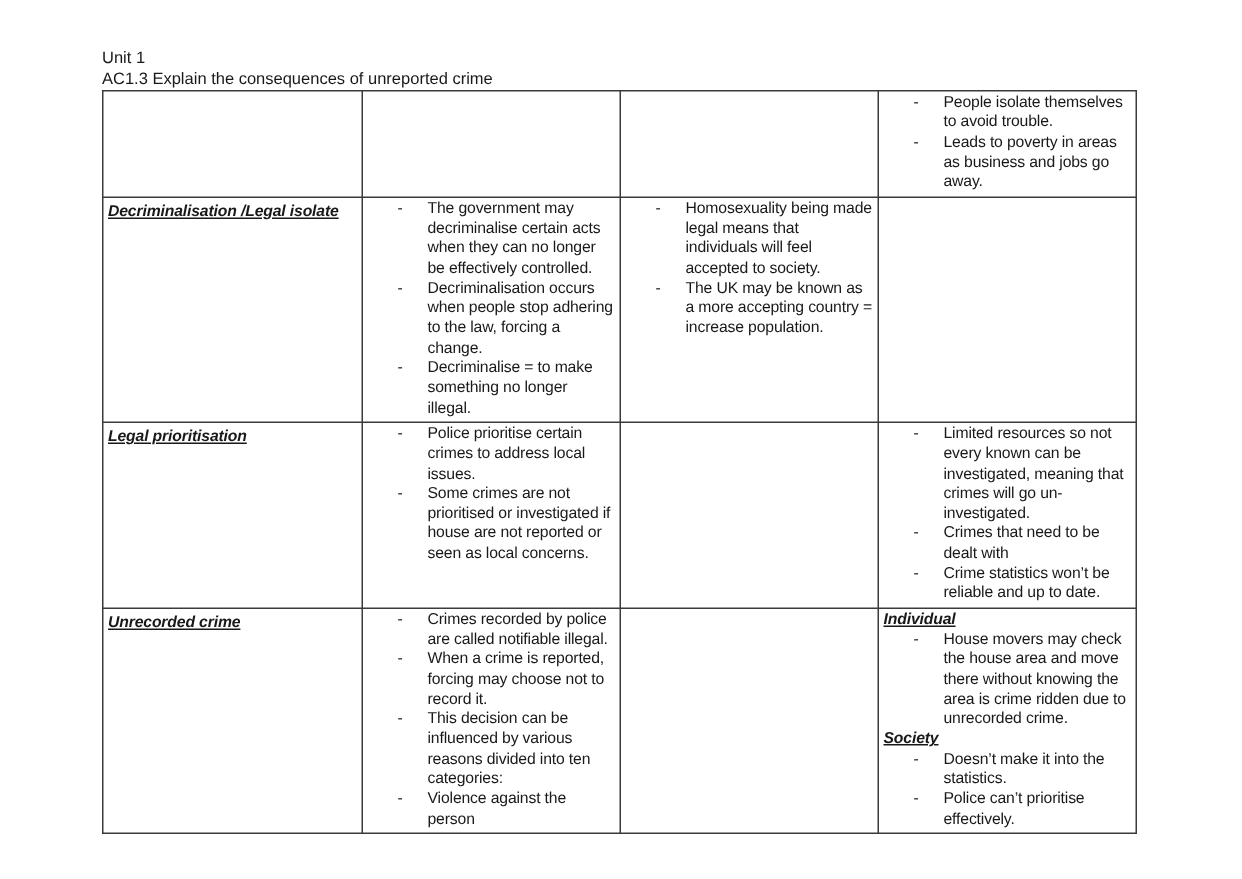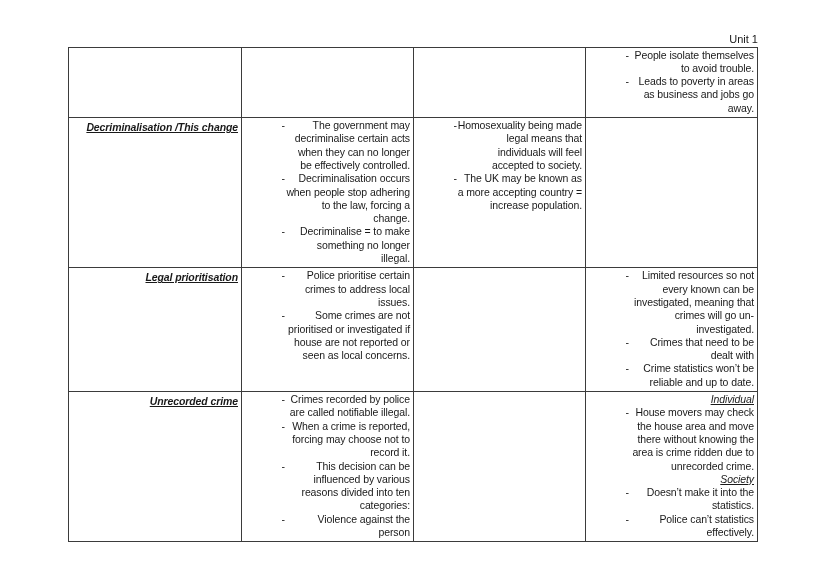--- a/index.html
+++ b/index.html
@@ -7,21 +7,20 @@
     width: 828px; height: 586px;
     background: #ffffff;
     font-family: "Liberation Sans", sans-serif;
     color: #191919;
     overflow: hidden;
   }
   .page {
     position: absolute;
     left: 68px; top: 33px;
     width: 690px;
-    text-align: right;
   }
   .doc-header {
     font-size: 11px;
     line-height: 13.6px;
     margin-bottom: 0px;
   }
   table.ko-table {
     border-collapse: collapse;
     table-layout: fixed;
     width: 689px;
@@ -48,32 +47,33 @@
   .bullet {
     display: flex;
     padding-left: 20px;
   }
   .dash {
     width: 20px;
     flex: none;
   }
   .btext { flex: 1; }
   .sec-heading {
-    font-weight: normal;
+    font-weight: bold;
     font-style: italic;
     text-decoration: underline;
   }
 </style>
 </head>
 <body>
 
 <div class="page">
 
   <div class="doc-header">
     <div>Unit 1</div>
+    <div>AC1.3 Explain the consequences of unreported crime</div>
   </div>
 
   <table class="ko-table">
     <colgroup>
       <col style="width:173px">
         <col style="width:172px">
         <col style="width:172px">
         <col style="width:172px">
     </colgroup>
     <tbody>
@@ -89,21 +89,21 @@
           </div>
           <div class="bullet">
             <span class="dash">-</span>
             <span class="btext">Leads to poverty in areas as business and jobs go away.</span>
           </div>
         </td>
       </tr>
 
       <tr class="r2">
         <td>
-          <div class="row-label">Decriminalisation /This change</div>
+          <div class="row-label">Decriminalisation /Legal isolate</div>
         </td>
         <td>
           <div class="bullet">
             <span class="dash">-</span>
             <span class="btext">The government may decriminalise certain acts when they can no longer be effectively controlled.</span>
           </div>
           <div class="bullet">
             <span class="dash">-</span>
             <span class="btext">Decriminalisation occurs when people stop adhering to the law, forcing a change.</span>
           </div>
@@ -185,20 +185,20 @@
             <span class="dash">-</span>
             <span class="btext">House movers may check the house area and move there without knowing the area is crime ridden due to unrecorded crime.</span>
           </div>
           <div class="sec-heading">Society</div>
           <div class="bullet">
             <span class="dash">-</span>
             <span class="btext">Doesn’t make it into the statistics.</span>
           </div>
           <div class="bullet">
             <span class="dash">-</span>
-            <span class="btext">Police can’t statistics effectively.</span>
+            <span class="btext">Police can’t prioritise effectively.</span>
           </div>
         </td>
       </tr>
 
     </tbody>
   </table>
 </div>
 
 </body></html>

